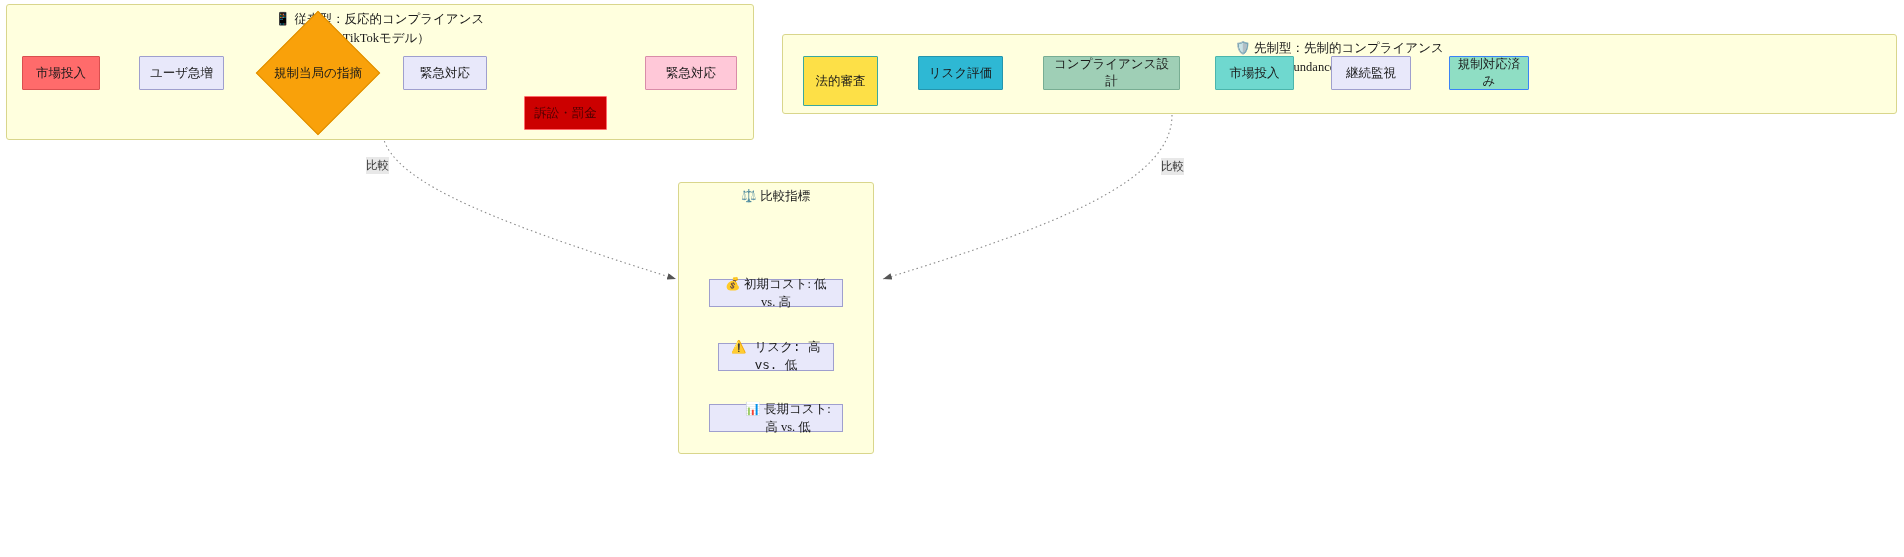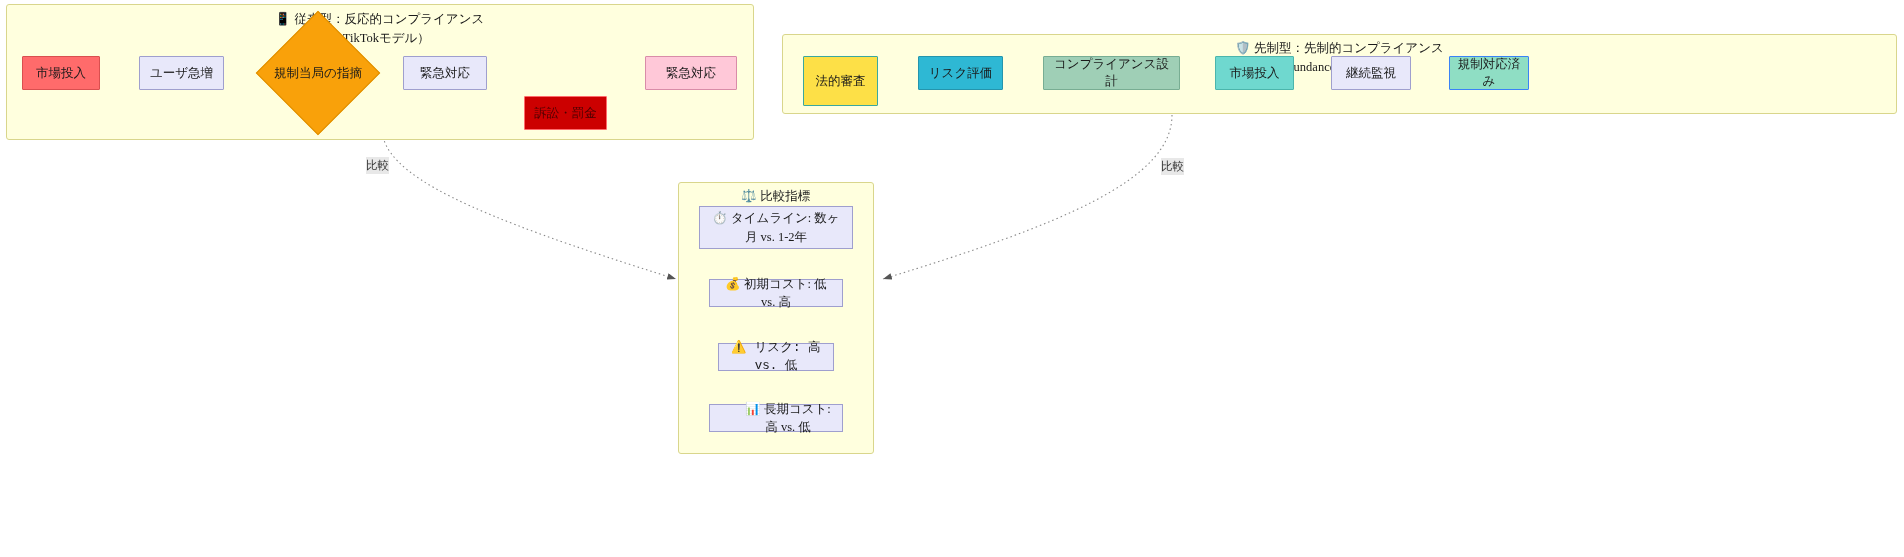--- a/index.html
+++ b/index.html
@@ -211,23 +211,20 @@
   <div class="node" style="left:1449px; top:56px; width:80px; height:34px; background:#8fdec4; border:1px solid #3b82f6;">
     <span class="node-label">規制対応済み</span>
   </div>
 
   <div class="subgraph" style="left:678px; top:182px; width:196px; height:272px;">
     <div class="subgraph-title" style="top:4px;">
       <span class="tw">⚖️ 比較指標</span>
     </div>
   </div>
 
-  <div class="metric-node" style="left:699px; top:206px; width:154px; height:43px;">
-    <span>⏱️ タイムライン: 数ヶ月 vs. 1-2年</span>
-  </div>
 
   <div class="metric-node" style="left:709px; top:279px; width:134px; height:28px;">
     <span>💰 初期コスト: 低 vs. 高</span>
   </div>
 
   <div class="metric-node" style="left:718px; top:343px; width:116px; height:28px;font-family:Liberation Mono, monospace;">
     <span>⚠️ リスク: 高 vs. 低</span>
   </div>
 
   <div class="metric-node" style="left:709px; top:404px; width:134px; height:28px;padding-left:32px;">

